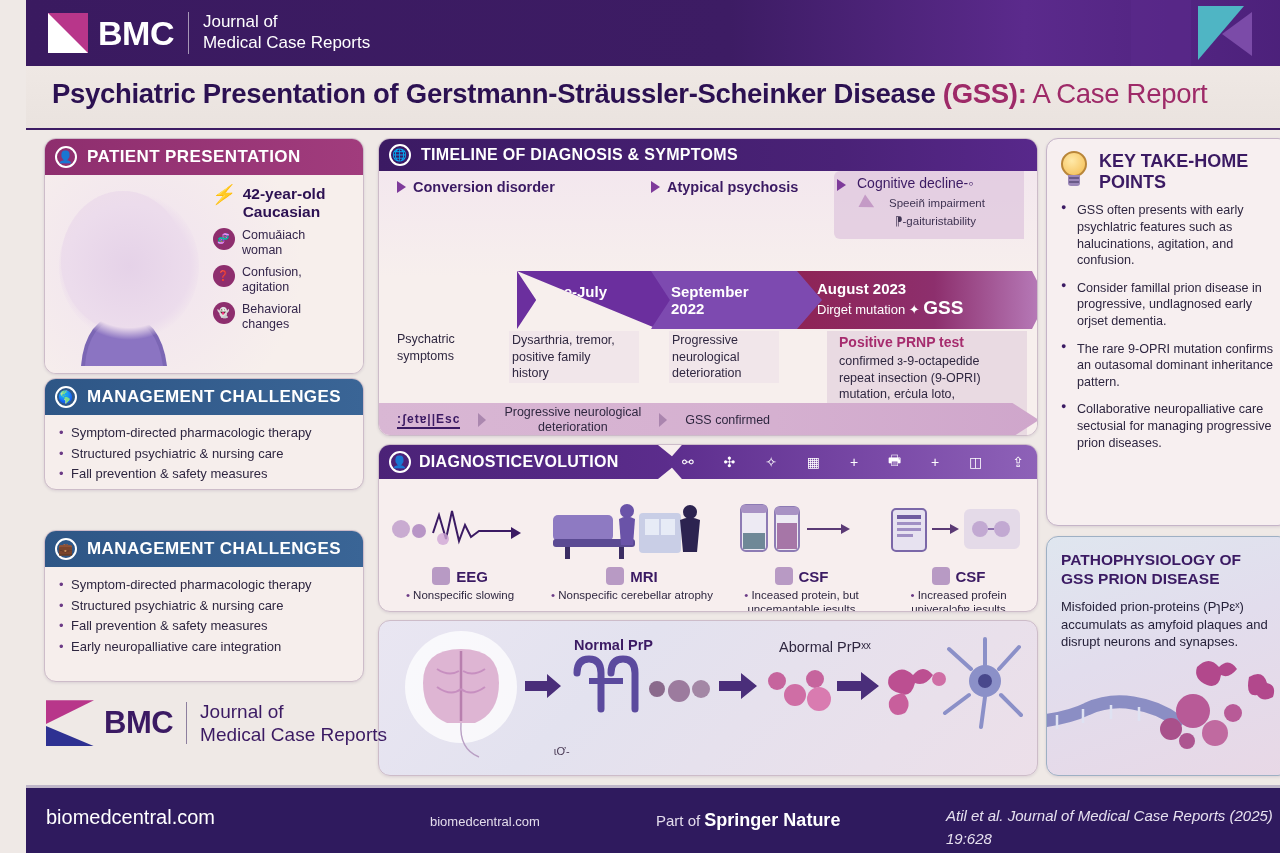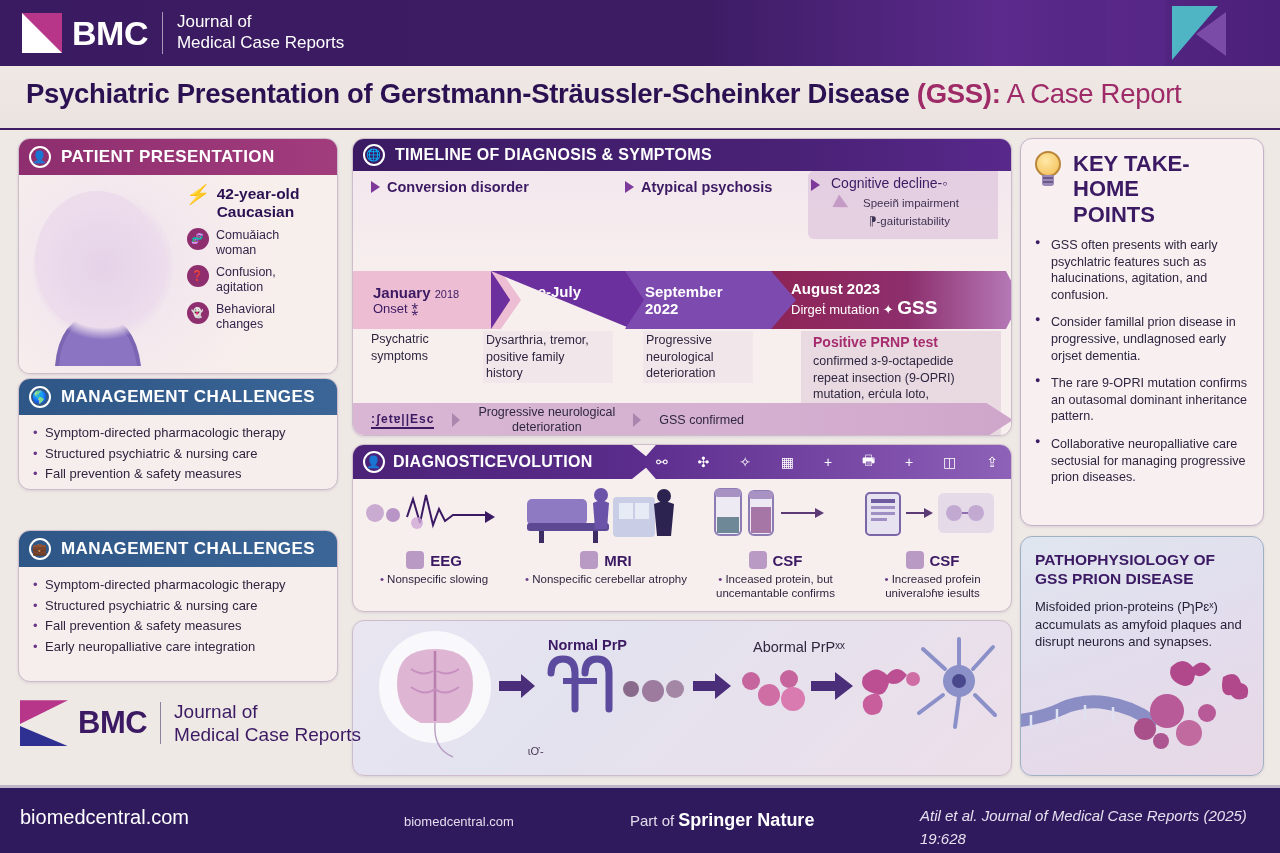--- a/index.html
+++ b/index.html
@@ -3,21 +3,21 @@
 <meta charset="utf-8">
 <style>
   * { box-sizing: border-box; margin: 0; padding: 0; }
   body {
     width: 1280px; height: 853px;
     font-family: "Liberation Sans", sans-serif;
     background: #efe9e6;
     overflow: hidden;
     position: relative;
   }
-  .page { position: relative; width: 1082px; height: 853px; }
+  .page { position: relative; width: 1082px; height: 853px; margin-left: 26px; }
 
   
   .topbar {
     position: absolute; left: 0; top: 0; width: 1280px; height: 66px;
     background: #3d1c64; overflow: hidden;
   }
   .topbar .band-dark { position:absolute; left:0; top:0; width:100%; height:100%;
     background: linear-gradient(90deg,#3a1a60 0%, #3d1c64 55%, #5b2a8c 78%, #4b2079 100%); }
   .tb-tri-teal { position:absolute; left:1172px; top:6px; width:0; height:0;
     border-left: 46px solid #4fb5c4; border-bottom: 54px solid transparent; }
@@ -137,21 +137,21 @@
   .diag-head { position:relative; height:34px; }
   .diag-head .bar { position:absolute; left:0; top:0; width:300px; height:34px;
      background: linear-gradient(90deg,#4b2277 0%,#5c2d8d 100%);
      clip-path: polygon(0 0, 93% 0, 100% 50%, 93% 100%, 0 100%); display:flex; align-items:center; padding-left:10px;}
   .diag-head .bar .ptitle { color:#fff; font-size:16px; font-weight:bold; margin-left:8px; letter-spacing:.3px;}
   .diag-head .bar2 { position:absolute; left:288px; top:0; width:372px; height:34px;
      background: linear-gradient(90deg,#5c2d8d 0%,#7b4ba8 60%,#8e62b8 100%);
      clip-path: polygon(4% 0, 100% 0, 100% 100%, 4% 100%, 0 50%);
      display:flex; align-items:center; justify-content:space-around; color:#fff; font-size:14px; }
   .diag-grid { display:flex; height:132px; }
-  .diag-col { flex:1; position:relative; padding:4px 6px 0 6px; }
+  .diag-col { flex:1; position:relative; padding:20px 6px 0 6px; }
   .diag-art { height:66px; position:relative; }
   .diag-label { display:flex; align-items:center; justify-content:center; margin-top:2px; }
   .diag-label .ic { width:18px; height:18px; border-radius:4px; background:#b89ac4; margin-right:6px; }
   .diag-label .tx { font-size:15px; font-weight:bold; color:#3b1a63; }
   .diag-note { font-size:11.5px; color:#2f2740; text-align:center; line-height:1.25; margin-top:3px; padding:0 4px;}
   .diag-note:before { content:"• "; color:#6b3a86; }
 
   
   #prion-panel { left:352px; top:620px; width:660px; height:156px;
      background: linear-gradient(135deg,#e9e6f2 0%, #e3e2ef 35%, #ecdfe9 100%); }
@@ -167,21 +167,21 @@
   #key-panel { left:1020px; top:138px; width:244px; height:388px; background:#f7eff0;
      border:1px solid #c5b4c8; }
   .key-head { display:flex; align-items:flex-start; padding:12px 12px 0 12px; }
   .bulb { width:30px; height:34px; position:relative; flex:none; margin-right:10px; }
   .bulb .glass { position:absolute; left:2px; top:0; width:26px; height:26px; border-radius:50%;
      background: radial-gradient(circle at 40% 35%, #ffe9a8 0%, #f7c96a 70%, #e0a93f 100%);
      border:2px solid #b9863a; }
   .bulb .base { position:absolute; left:9px; top:24px; width:12px; height:11px; background:#9b87b8;
      border-radius:0 0 3px 3px; }
   .bulb .base i { display:block; height:2px; background:#6a5a88; margin:2px 1px 0 1px; }
-  .key-title { font-size:22px; font-weight:bold; color:#3b1a63; line-height:1.15; }
+  .key-title { font-size:18px; font-weight:bold; color:#3b1a63; line-height:1.15; }
   .key-list { padding:10px 14px 0 14px; }
   .key-list li { list-style:none; position:relative; padding-left:16px; margin-bottom:11px;
      font-size:12.6px; color:#2e2640; line-height:1.32; }
   .key-list li:before { content:"●"; position:absolute; left:0; top:0; font-size:9px; color:#3b1a63; }
 
   #patho-panel { left:1020px; top:536px; width:244px; height:240px;
      background: linear-gradient(160deg,#dfe6ef 0%, #e2dded 45%, #e8d8e6 100%);
      border:1px solid #9eb0c4; }
   .patho-title { padding:14px 14px 0 14px; font-size:15.5px; font-weight:bold; color:#3b1a63; line-height:1.2; }
   .patho-text { padding:10px 14px 0 14px; font-size:13px; color:#26223a; line-height:1.34; }
@@ -339,27 +339,20 @@
       <div class="cog-box"></div>
       <div class="phase" style="left:458px; top:8px;">
         <span class="tri"></span>
       </div>
       <div class="cog-main">Cognitive decline-◦</div>
       <div class="cog-arrow"></div>
       <div class="cog-sub1">Speeiñ impairment</div>
       <div class="cog-sub2">⁋-gaituristability</div>
 
       <div class="chev-row">
-        <div class="chev c-a">
-          <div class="c1">
-            <span>January</span>
-            <span class="small">2018</span>
-          </div>
-          <div class="c2">Onset ⁑</div>
-        </div>
         <div class="chev c-b">
           <div class="c1">June-July</div>
           <div class="c1">2022</div>
         </div>
         <div class="chev c-c">
           <div class="c1">September</div>
           <div class="c1">2022</div>
         </div>
         <div class="chev c-d">
           <div class="c1">August 2023</div>
@@ -468,21 +461,21 @@
             <rect x="46" y="8" width="24" height="8" rx="3" fill="#a892c4"></rect>
             <rect x="48" y="24" width="20" height="26" fill="#8e4f8e" opacity=".75"></rect>
             <path d="M78 30 l38 0" stroke="#5b3a75" stroke-width="2"></path>
             <path d="M112 25 l9 5 l-9 5 z" fill="#5b3a75"></path>
           </svg>
         </div>
         <div class="diag-label">
           <span class="ic"></span>
           <span class="tx">CSF</span>
         </div>
-        <div class="diag-note">Inceased protein, but uncemantable confirms</div>
+        <div class="diag-note">Inceased protein, but uncemantable iesults</div>
       </div>
 
       <div class="diag-col">
         <div class="diag-art">
           <svg width="140" height="62" viewBox="0 0 140 62">
             <rect x="6" y="10" width="34" height="42" rx="4" fill="#e7e2f0" stroke="#7b67a8" stroke-width="2"></rect>
             <rect x="11" y="16" width="24" height="4" fill="#6f5ba0"></rect>
             <rect x="11" y="23" width="24" height="3" fill="#a08fc4"></rect>
             <rect x="11" y="29" width="24" height="3" fill="#a08fc4"></rect>
             <rect x="11" y="35" width="16" height="3" fill="#a08fc4"></rect>

